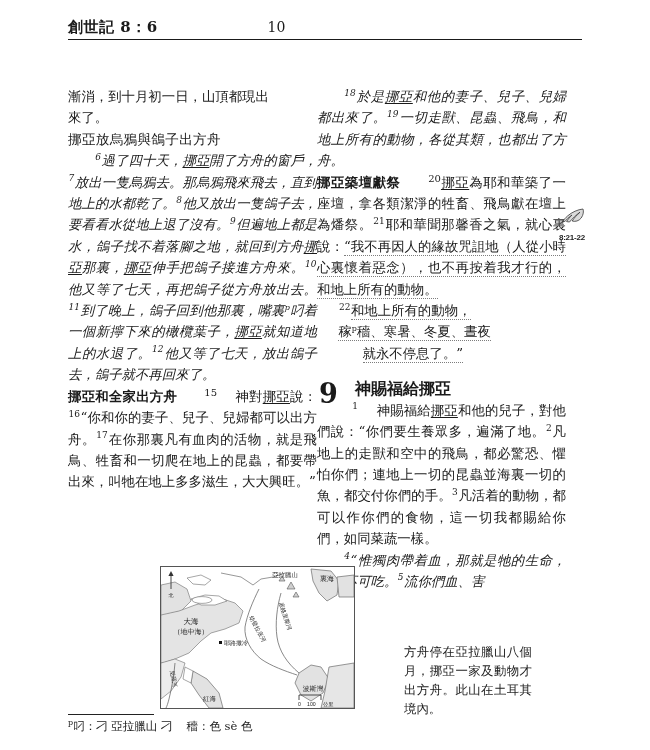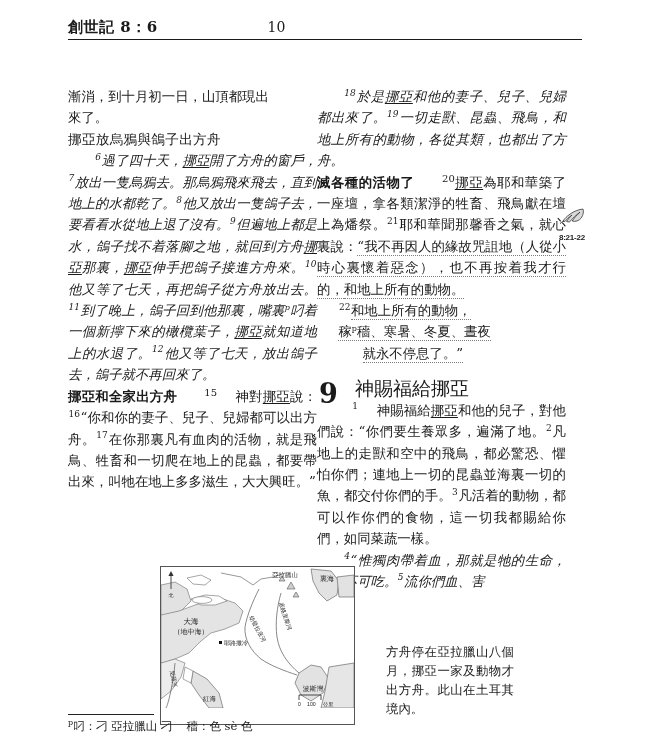--- a/index.html
+++ b/index.html
@@ -55,47 +55,47 @@
   .poetry .l1 { padding-left:1.6em; }
   .poetry .l2 { padding-left:3.4em; }
 
   
   .chapter-block { position:relative; margin-top:14px; }
   .chapnum {
     font-size:27px; font-weight:bold; line-height:1;
     position:absolute; left:2px; top:2px;
   }
   .chaphead {
-    font-size:19px; font-weight:normal; line-height:21.4px;
+    font-size:16px; font-weight:bold; line-height:21.4px;
     padding-left:38px;
   }
   .chapbody { text-indent:2.6em; }
 
   
   .margin-note {
     position:absolute; right:-28px; top:122px;
     width:44px; text-align:center;
   }
   .quill { display:block; margin:0 auto 1px; }
   .margin-ref {
     font-family:"Liberation Sans", sans-serif;
     font-size:8px; font-weight:bold; color:#222;
     letter-spacing:-.2px;
   }
 
   
   .mapwrap {
-    position:absolute; left:160px; top:566px; width:195px; height:159px;
+    position:absolute; left:160px; top:566px; width:195px; height:143px;
     border:1.2px solid #555; background:#fff; overflow:hidden;
   }
   .mapwrap svg { display:block; }
   .mlabel { font-family:"Liberation Sans", sans-serif; fill:#1d1d1d; }
 
   .mapcaption {
-    position:absolute; left:386px; top:630px; width:128px;
+    position:absolute; left:404px; top:630px; width:128px;
     font-size:12.4px; line-height:19px; text-align:justify;
     text-justify:inter-ideograph;
   }
 
   
   .fn-rule {
     position:absolute; left:68px; top:714px; width:86px;
     border-top:1px solid #222;
   }
   .footnote {
@@ -128,21 +128,21 @@
 
 
       <p class="para"><span class="inline-head">挪亞和全家出方舟</span>　　<span class="vn-b">15</span>　 神對<span class="nm">挪亞</span>說：<span class="vn">16</span>“你和你的妻子、兒子、兒婦都可以出方舟。<span class="vn">17</span>在你那裏凡有血肉的活物，就是飛鳥、牲畜和一切爬在地上的昆蟲，都要帶出來，叫牠在地上多多滋生，大大興旺。”</p>
 
     </div>
 
     <div class="col">
 
       <p class="para indent"><span class="vn">18</span>於是<span class="nm">挪亞</span>和他的妻子、兒子、兒婦都出來了。<span class="vn">19</span>一切走獸、昆蟲、飛鳥，和地上所有的動物，各從其類，也都出了方舟。</p>
 
-      <p class="para"><span class="inline-head">滅各種的活物了</span>　　<span class="vn-b">20</span><span class="nm">挪亞</span>為耶和華築了一座壇，拿各類潔淨的牲畜、飛鳥獻在壇上為燔祭。<span class="vn">21</span>耶和華聞那馨香之氣，就心裏說：<span class="dotted">“我不再因人的緣故咒詛地（人從小時心裏懷着惡念），也不再按着我才行的，</span><span class="dotted">和地上所有的動物。</span></p>
+      <p class="para"><span class="inline-head">挪亞築壇獻祭</span>　　<span class="vn-b">20</span><span class="nm">挪亞</span>為耶和華築了一座壇，拿各類潔淨的牲畜、飛鳥獻在壇上為燔祭。<span class="vn">21</span>耶和華聞那馨香之氣，就心裏說：<span class="dotted">“我不再因人的緣故咒詛地（人從小時心裏懷着惡念），也不再按着我才行的，</span><span class="dotted">和地上所有的動物。</span></p>
 
       <div class="poetry">
         <div class="l1"><span class="vn">22</span><span class="dotted">和地上所有的動物，</span></div>
         <div class="l1"><span class="dotted">稼<span class="fn">р</span>穡、寒暑、冬夏、晝夜</span></div>
         <div class="l2"><span class="dotted">就永不停息了。”</span></div>
       </div>
 
       <div class="margin-note">
         <svg class="quill" width="26" height="16" viewBox="0 0 26 16">
           <path d="M24 1 C19 1.5 13 4 8.5 8 C6.5 9.8 5 11.5 4 13 L6 13.5 C7.5 11.5 10 9 13 7 C10.8 9.2 8.8 11.4 7.6 13.6 L10.5 14 C13 11 17 7 21 4.2 C18 7 15 10 13.2 13 C16 14 20 13 22.2 10 C24.5 6.8 24.8 3.2 24 1 Z" fill="#d9d9d9" stroke="#3a3a3a" stroke-width="0.8" stroke-linejoin="round"></path>

